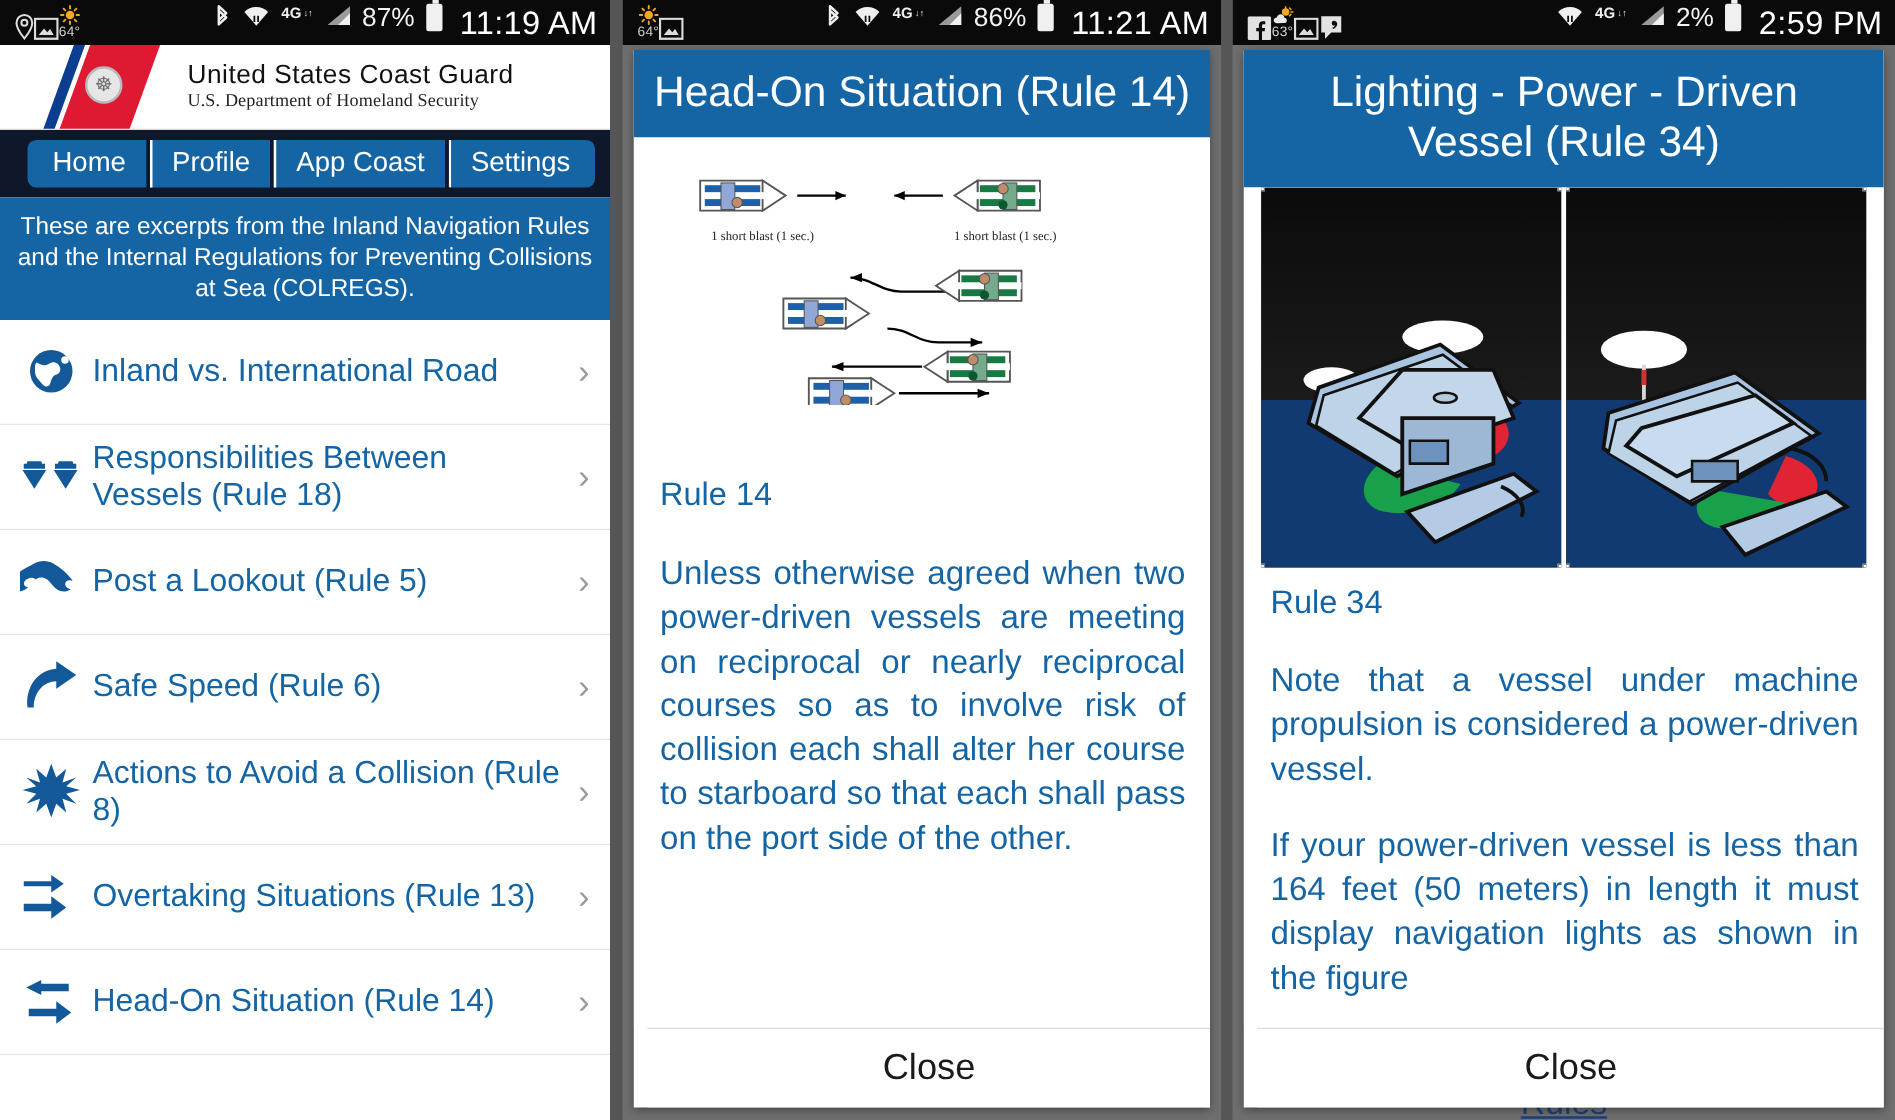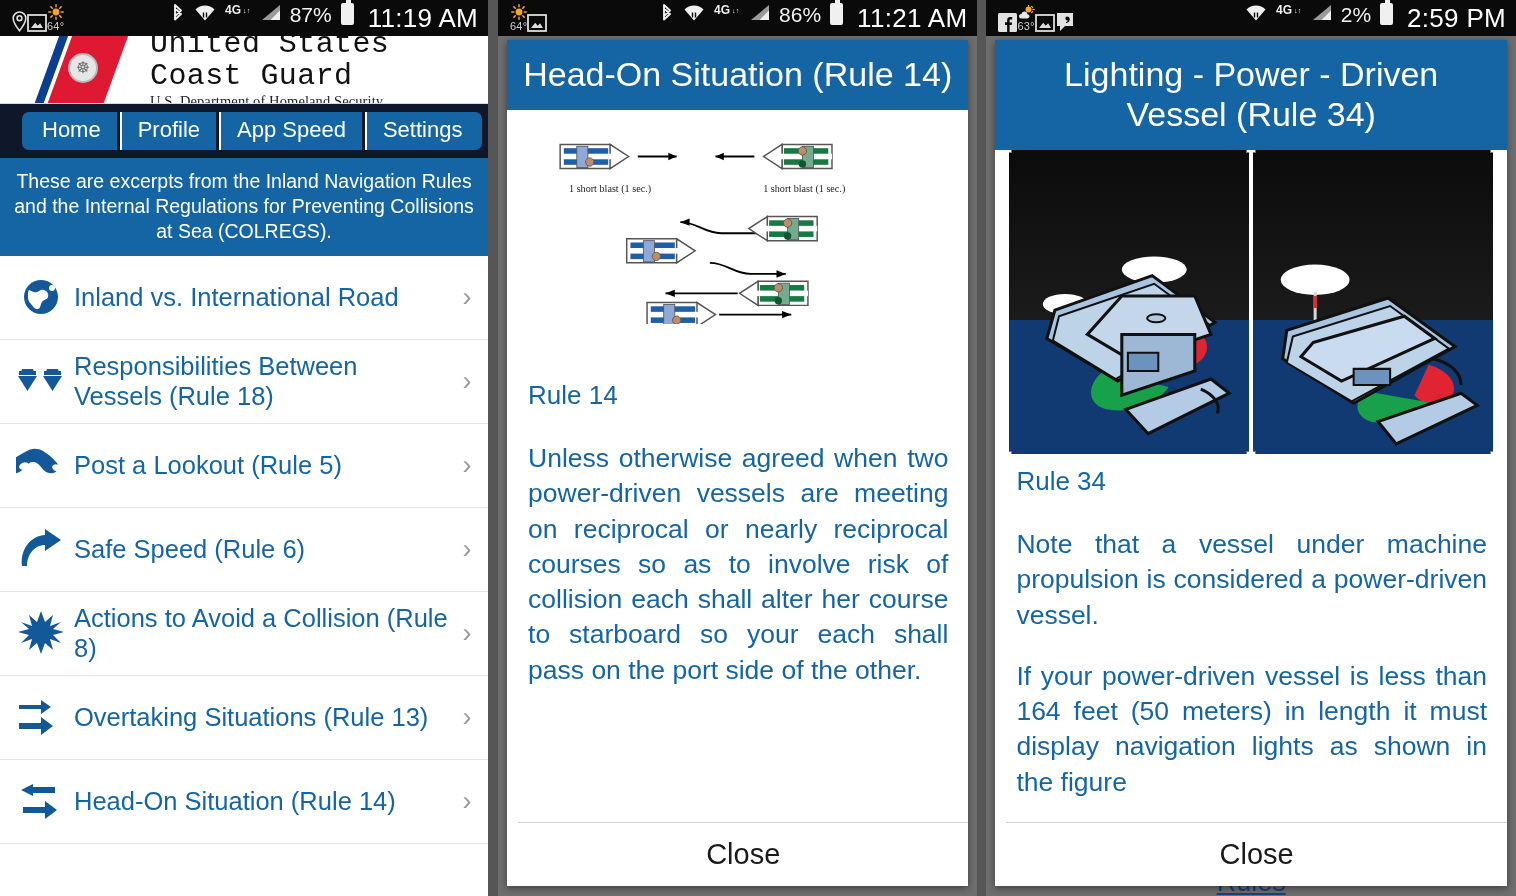--- a/index.html
+++ b/index.html
@@ -53,21 +53,21 @@
   }
   .cg-stripe .emblem {
     position: absolute; left: 26px; top: 17px; width: 30px; height: 30px;
     border-radius: 50%; background: #e6e6e6;
     border: 2px solid #b9b9b9;
     display: flex; align-items: center; justify-content: center;
     font-size: 16px; color: #6d6d6d;
   }
   .brandtext { display: flex; flex-direction: column; margin-left: 12px; }
   .brandtext .l1 {
-    font-family: Liberation Mono, monospace; font-size: 30px; color: #111; letter-spacing: .4px; line-height: 1.05;
+    font-family: Liberation Sans, sans-serif; font-size: 21px; color: #111; letter-spacing: .4px; line-height: 1.05;
   }
   .brandtext .l2 {
     font-family: "Liberation Serif", serif; font-size: 14.5px; color: #222; letter-spacing: .1px; margin-top: 1px;
   }
 
   
   .navbar { height: 54px; background:#0f172a; display:flex; align-items:center; padding: 0 22px; gap: 3px; }
   .navtab {
     background: #1565a5; color: #fff; font-size: 22px;
     padding: 7px 16px 9px; display: flex; align-items: center; justify-content: center;
@@ -212,21 +212,21 @@
       </div>
       <div class="brandtext">
         <div class="l1">United States Coast Guard</div>
         <div class="l2">U.S. Department of Homeland Security</div>
       </div>
     </div>
 
     <div class="navbar">
       <button class="navtab">Home</button>
       <button class="navtab">Profile</button>
-      <button class="navtab">App Speed</button>
+      <button class="navtab">App Coast</button>
       <button class="navtab">Settings</button>
     </div>
 
     <div class="sectionhead">
       <div class="sub">These are excerpts from the Inland Navigation Rules and the Internal Regulations for Preventing Collisions at Sea (COLREGS).</div>
     </div>
 
     <div class="rlist">
 
       <div class="ritem">
@@ -453,21 +453,21 @@
               <rect x="136" y="189" width="48" height="18" fill="#1f5fa8"></rect>
               <rect x="134" y="195" width="54" height="6" fill="#fff"></rect>
               <rect x="150" y="187" width="12" height="23" fill="#8fa8d8" stroke="#555" stroke-width=".9"></rect>
               <circle cx="164" cy="204" r="4.5" fill="#c08d6a" stroke="#555" stroke-width=".9"></circle>
             </g>
           </svg>
         </div>
 
         <div class="rule-text">
           <div class="h">Rule 14</div>
-          <p>Unless otherwise agreed when two power-driven vessels are meeting on reciprocal or nearly reciprocal courses so as to involve risk of collision each shall alter her course to starboard so your each shall pass on the port side of the other.</p>
+          <p>Unless otherwise agreed when two power-driven vessels are meeting on reciprocal or nearly reciprocal courses so as to involve risk of collision each shall alter her course to starboard so that each shall pass on the port side of the other.</p>
         </div>
       </div>
 
       <div class="dlg-foot">
         <span class="lbl">Close</span>
       </div>
     </div>
   </div>
 
   <div class="gap2"></div>

